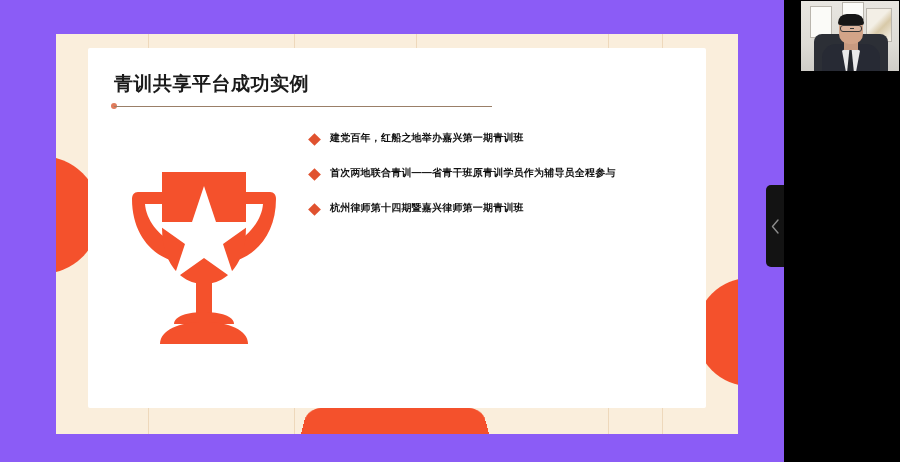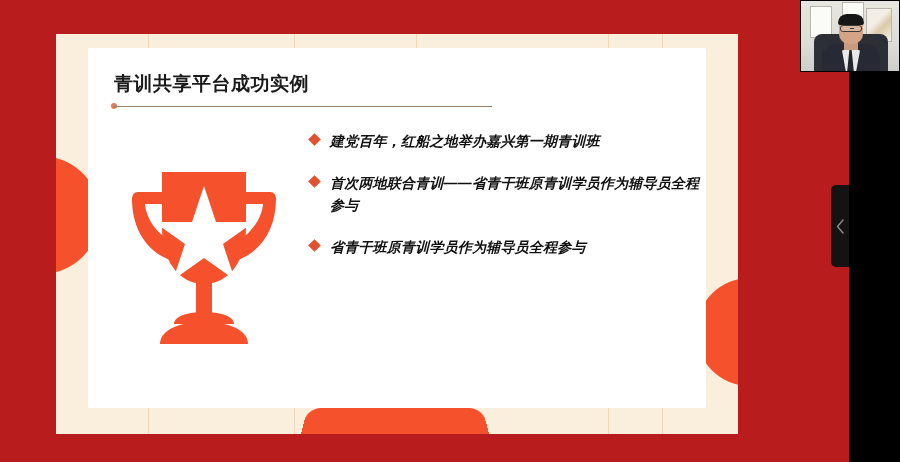--- a/index.html
+++ b/index.html
@@ -9,23 +9,23 @@
   }
   body {
     width: 900px;
     height: 462px;
     overflow: hidden;
     font-family: "Liberation Sans", "DejaVu Sans", sans-serif;
   }
 
   #stage {
     position: relative;
-    width: 849px;
+    width: 784px;
     height: 462px;
-    background: #b91c1c;
+    background: #8b5cf6;
   }
 
   
   #slide {
     position: absolute;
     left: 56px;
     top: 34px;
     width: 682px;
     height: 400px;
     background: #faeedc;
@@ -140,26 +140,25 @@
   .bullet-marker {
     flex: 0 0 auto;
     width: 9px;
     height: 9px;
     background: #e0522f;
     transform: rotate(45deg);
     margin-top: 5px;
     margin-right: 11px;
   }
   .bullet-text {
-    font-size: 14px;
+    font-size: 10px;
     font-weight: 700;
     color: #111111;
     line-height: 1.62;
     letter-spacing: 0.2px;
-    font-style: italic;
   }
 
   
   #webcam {
     position: absolute;
     left: 800px;
     top: 0px;
     width: 100px;
     height: 72px;
     overflow: hidden;
@@ -317,21 +316,21 @@
         </div>
 
         <div class="bullet">
           <span class="bullet-marker"></span>
           <span class="bullet-text">首次两地联合青训——省青干班原青训学员作为辅导员全程参与</span>
         </div>
 
 
         <div class="bullet">
           <span class="bullet-marker"></span>
-          <span class="bullet-text">省青干班原青训学员作为辅导员全程参与</span>
+          <span class="bullet-text">杭州律师第十四期暨嘉兴律师第一期青训班</span>
         </div>
 
       </div>
     </div>
   </div>
 
   <div id="webcam">
     <div class="cam-wall"></div>
     <div class="cam-frame f1"></div>
     <div class="cam-frame f2"></div>

